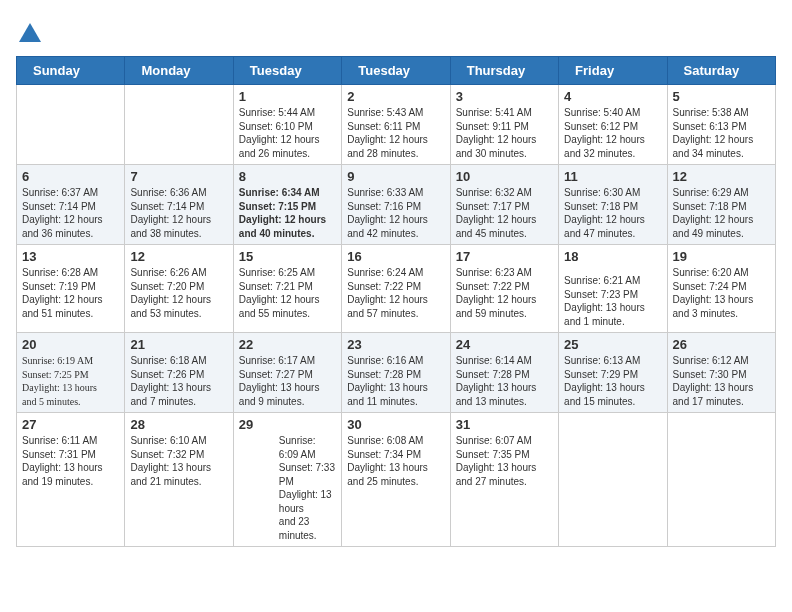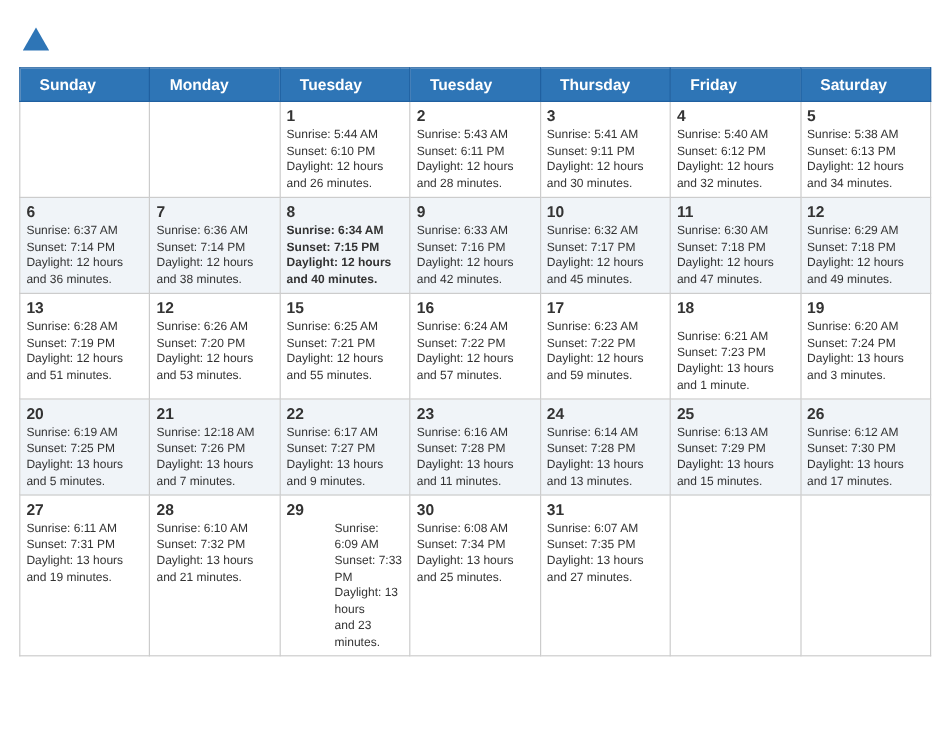--- a/index.html
+++ b/index.html
@@ -260,28 +260,28 @@
           <span class="day-number">19</span>
           <div class="day-info" style="white-space: pre-line;">Sunrise: 6:20 AM
 Sunset: 7:24 PM
 Daylight: 13 hours
 and 3 minutes.</div>
         </td>
       </tr>
       <tr>
         <td>
           <span class="day-number">20</span>
-          <div class="day-info" style="white-space: pre-line;">Sunrise: 6:19 AM
+          <div class="day-info" style="white-space: pre-line; font-family: Liberation Serif, serif;">Sunrise: 6:19 AM
 Sunset: 7:25 PM
 Daylight: 13 hours
 and 5 minutes.</div>
         </td>
         <td>
           <span class="day-number">21</span>
-          <div class="day-info" style="white-space: pre-line;">Sunrise: 12:18 AM
+          <div class="day-info" style="white-space: pre-line;">Sunrise: 6:18 AM
 Sunset: 7:26 PM
 Daylight: 13 hours
 and 7 minutes.</div>
         </td>
         <td>
           <span class="day-number">22</span>
           <div class="day-info" style="white-space: pre-line;">Sunrise: 6:17 AM
 Sunset: 7:27 PM
 Daylight: 13 hours
 and 9 minutes.</div>

